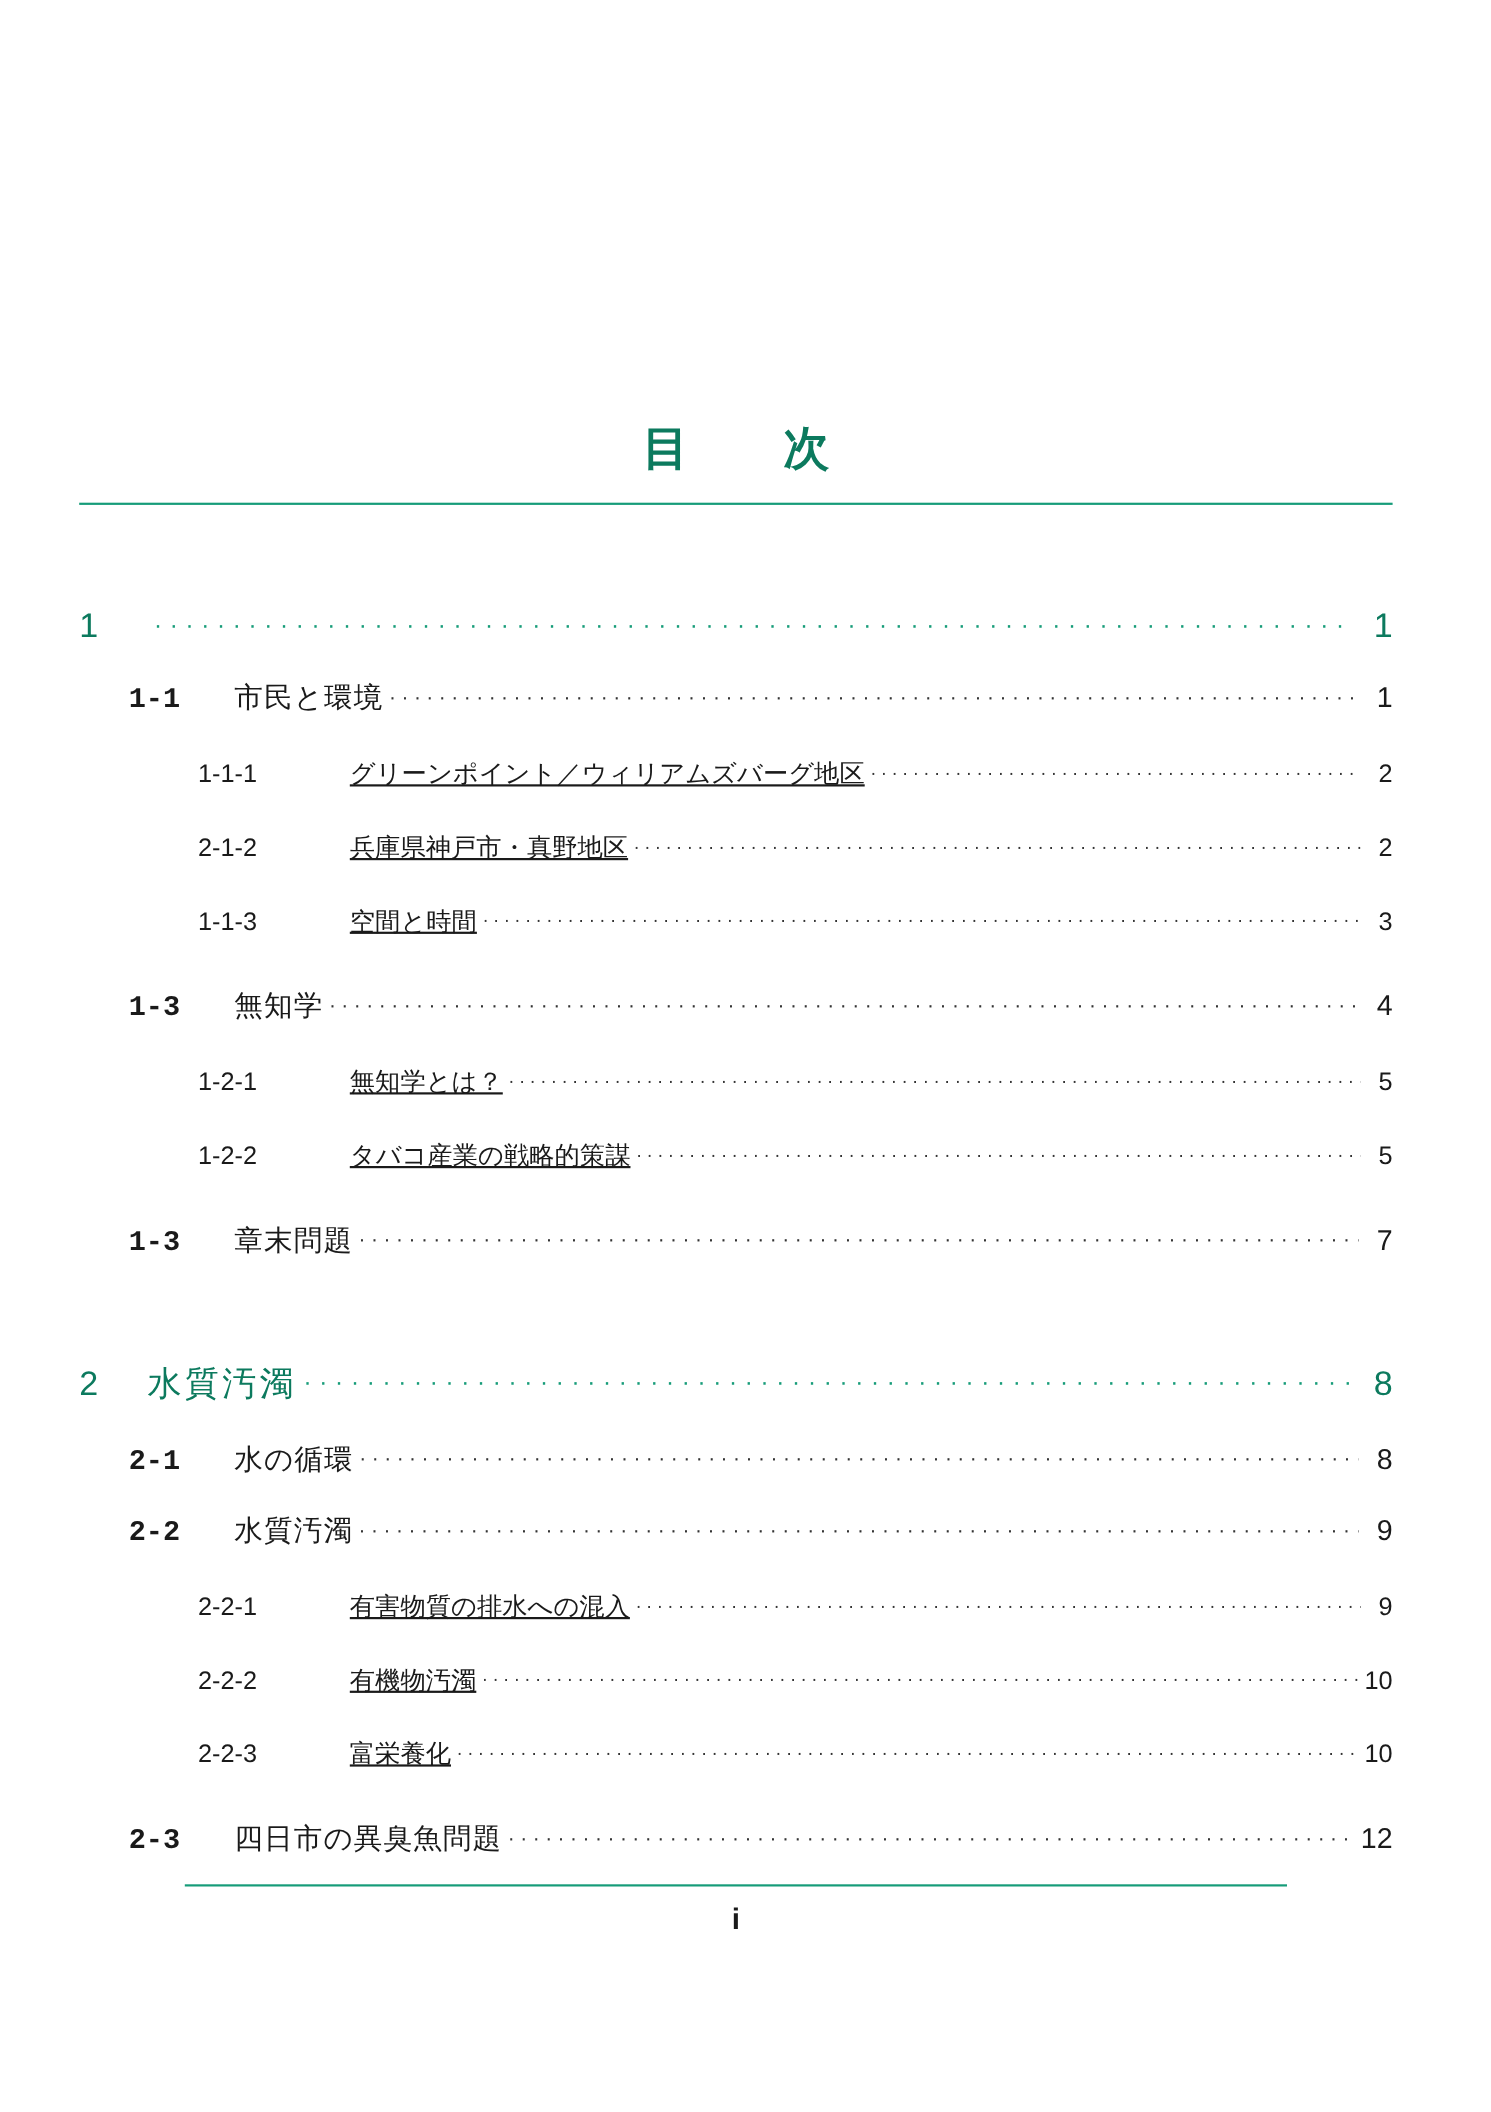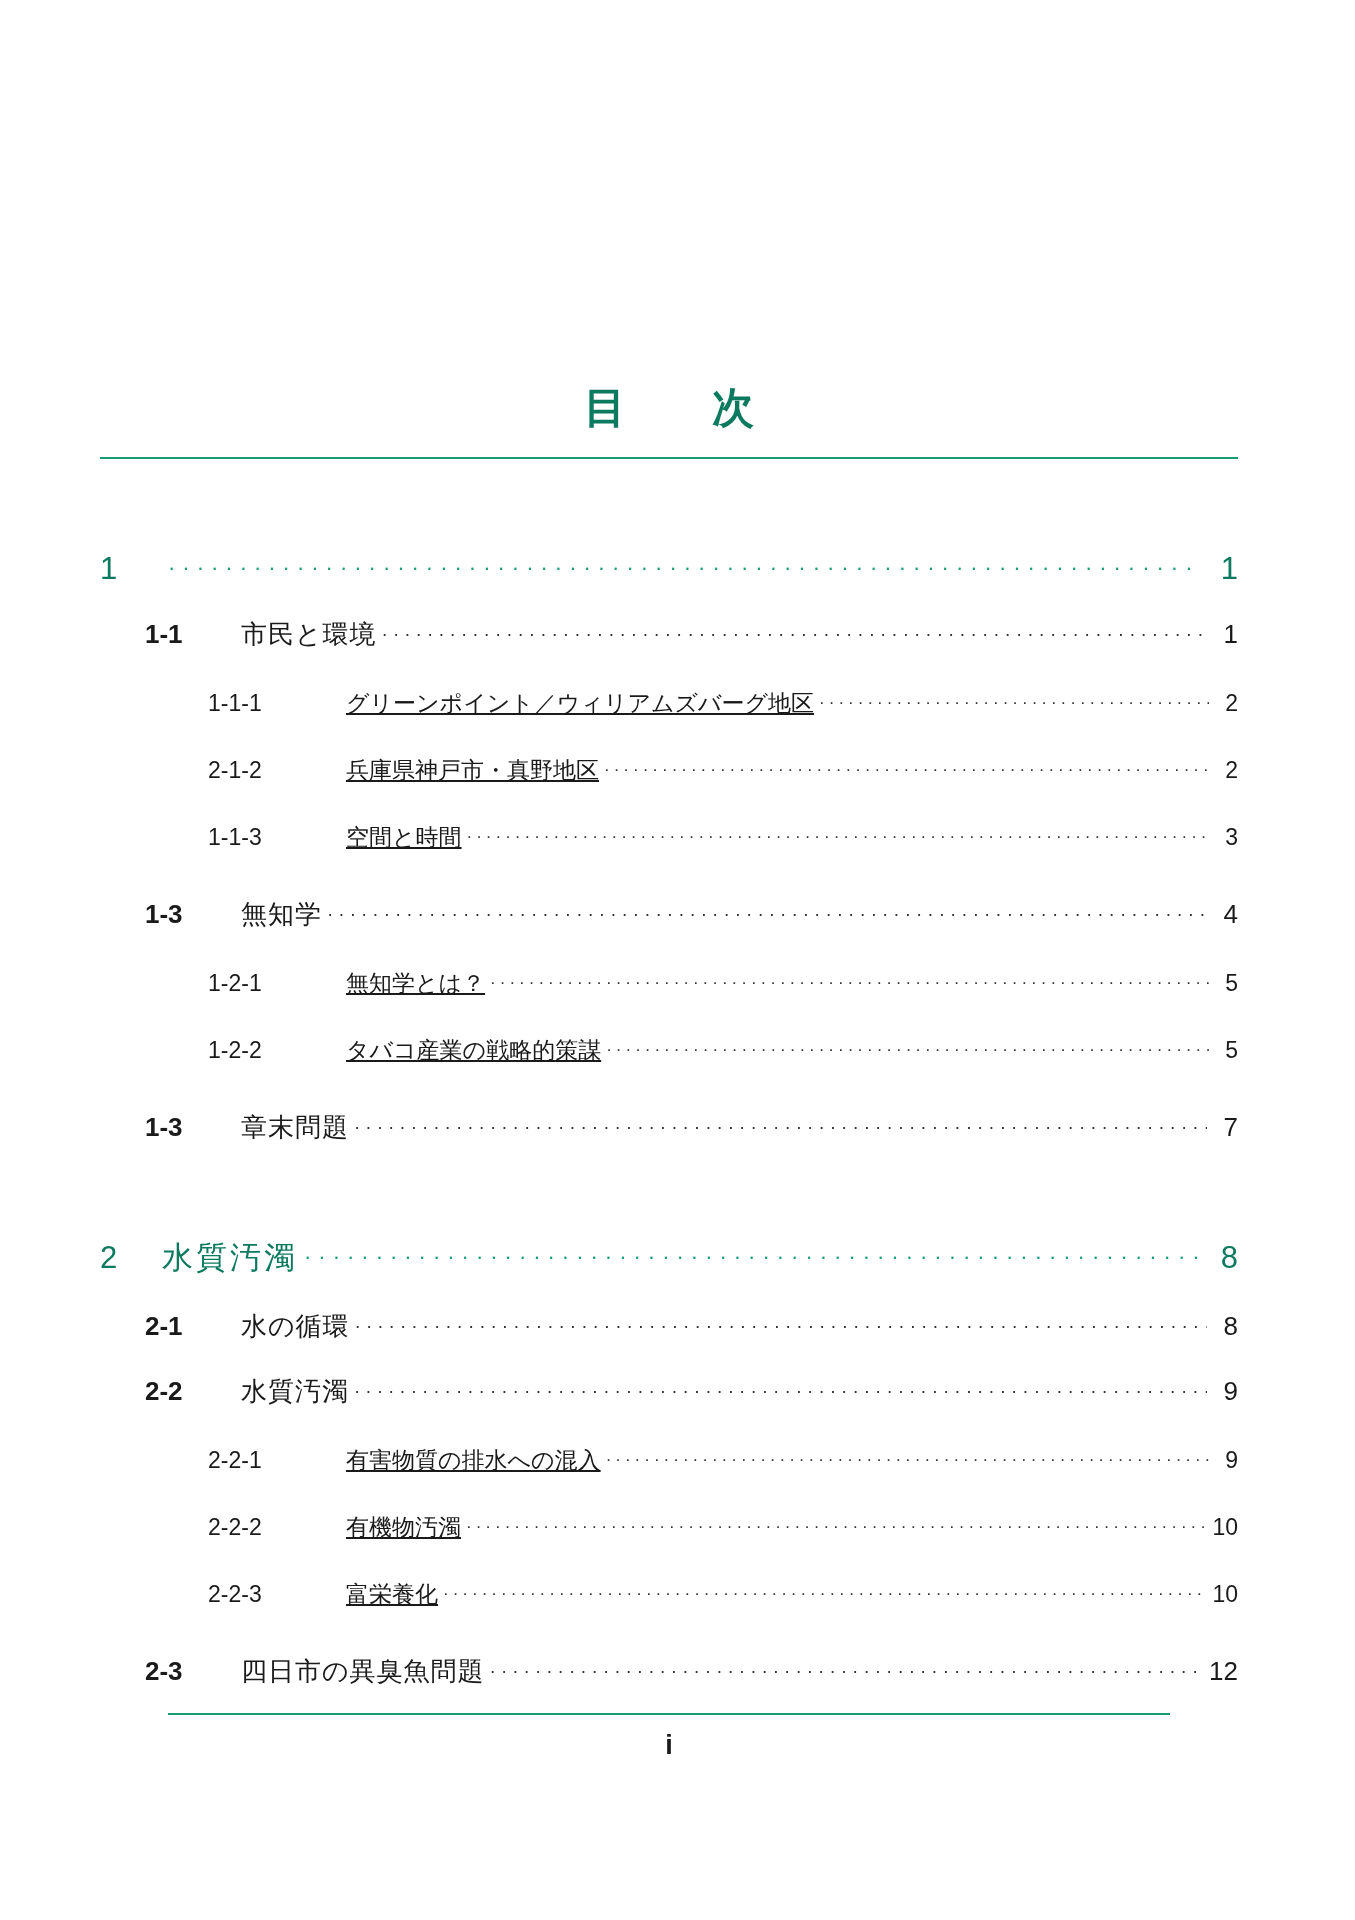--- a/index.html
+++ b/index.html
@@ -14,21 +14,21 @@
     color: #1a1a1a;
     position: relative;
     overflow: hidden;
   }
   .page {
     position: absolute;
     left: 0; top: 0;
     width: 1338px;
     height: 1920px;
     box-sizing: border-box;
-    padding: 0 100px;
+    padding: 0 72px;
   }
 
   
   .toc-title {
     margin-top: 385px;
     text-align: center;
     color: #0c7a5e;
     font-size: 42px;
     font-weight: bold;
     letter-spacing: 22px;
@@ -82,20 +82,21 @@
     align-items: baseline;
     color: #1a1a1a;
     font-size: 26px;
     margin-top: 30px;
     padding-left: 45px;
   }
   .section .num {
     flex: 0 0 96px;
     font-weight: bold;
     letter-spacing: 0px;
+    font-family: Liberation Mono, monospace;
   }
   .section .label {
     white-space: nowrap;
     letter-spacing: 1px;
   }
   .section .leader {
     flex: 1 1 auto;
     overflow: hidden;
     white-space: nowrap;
     margin: 0 5px;

